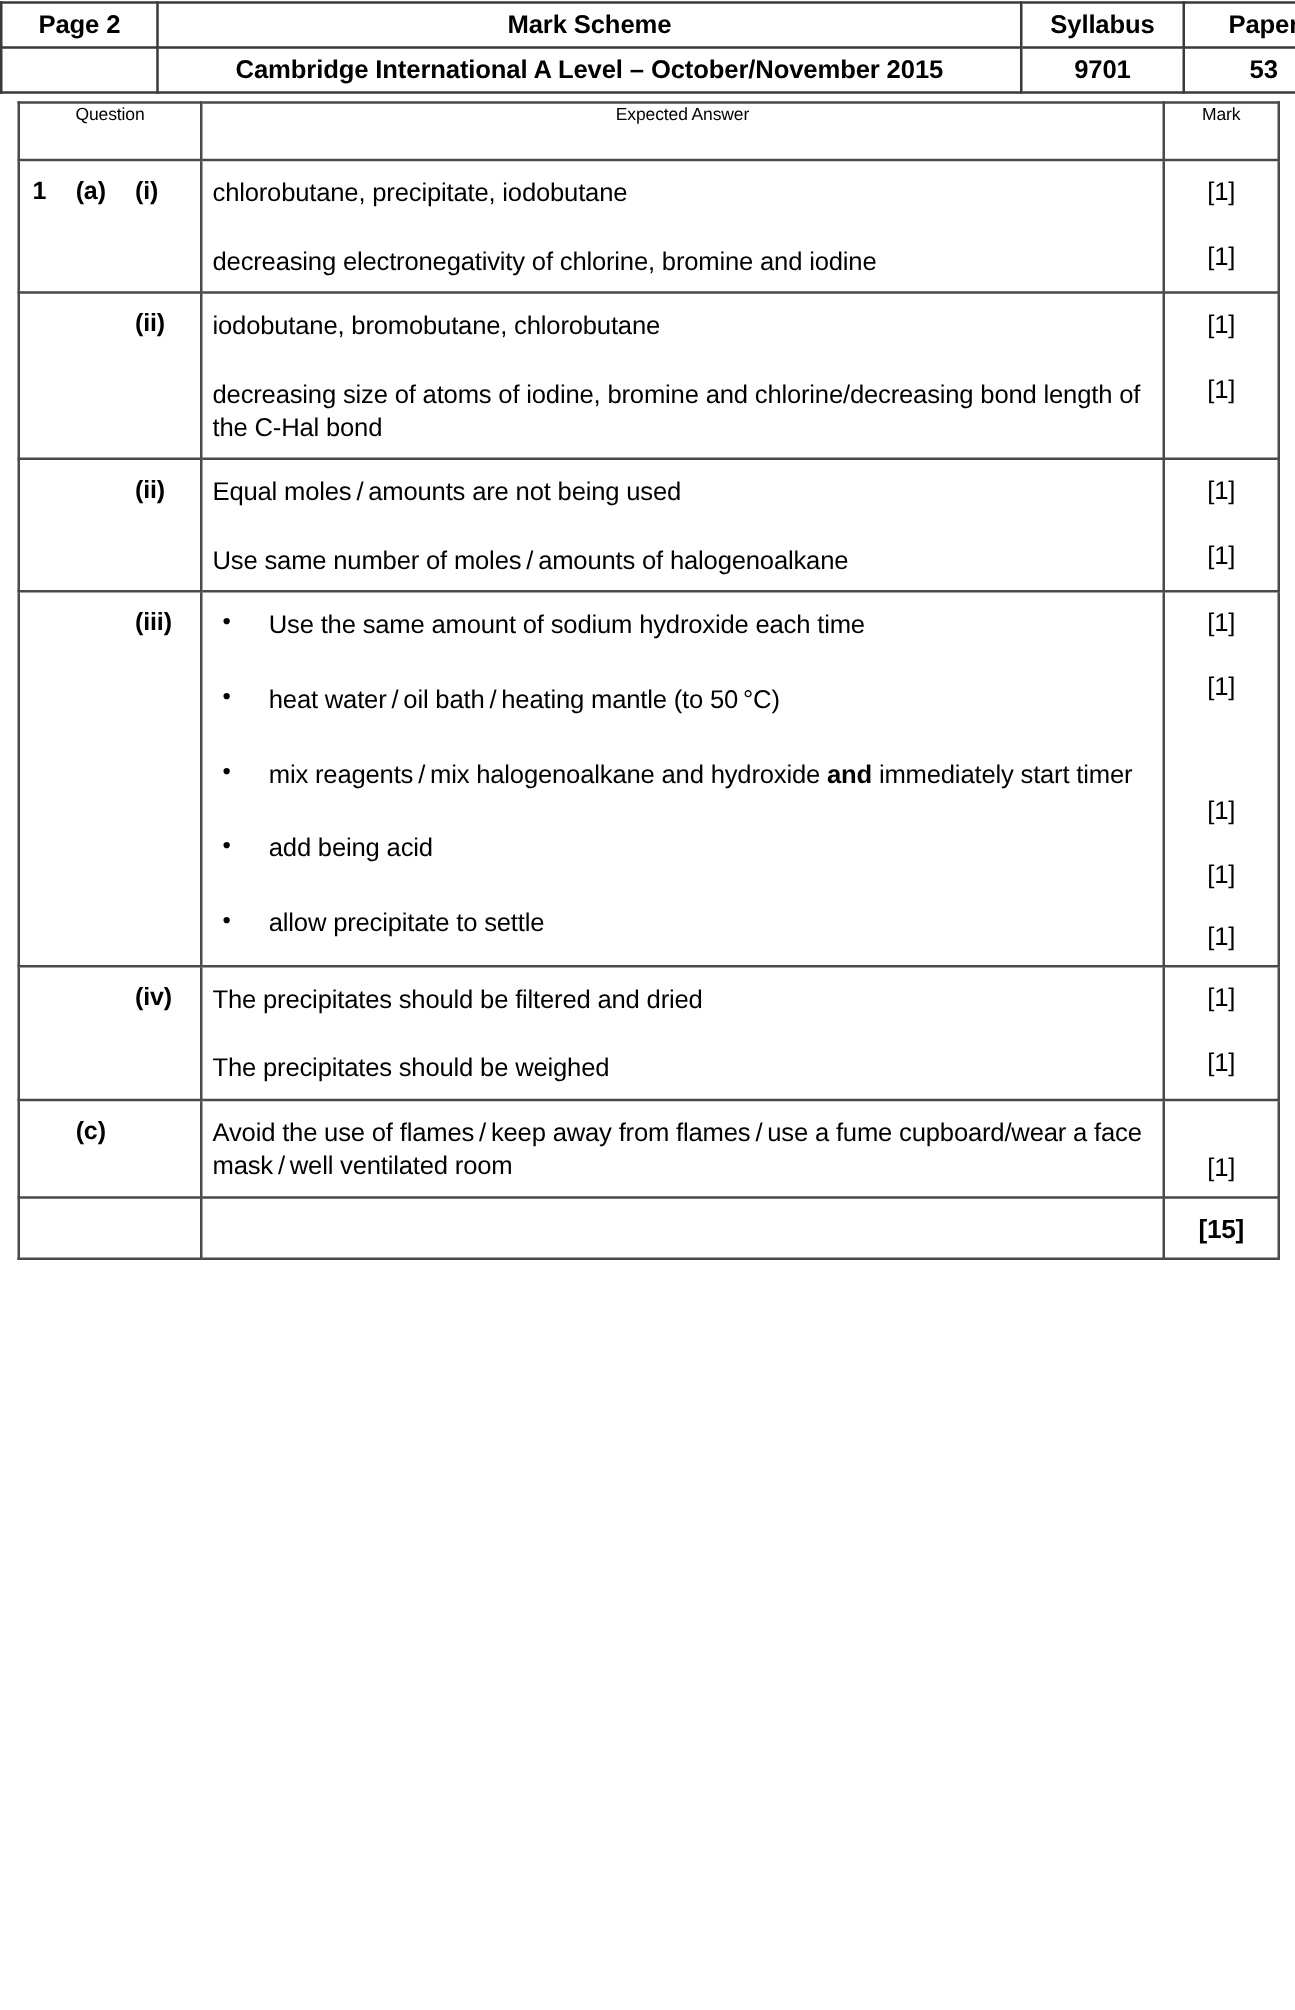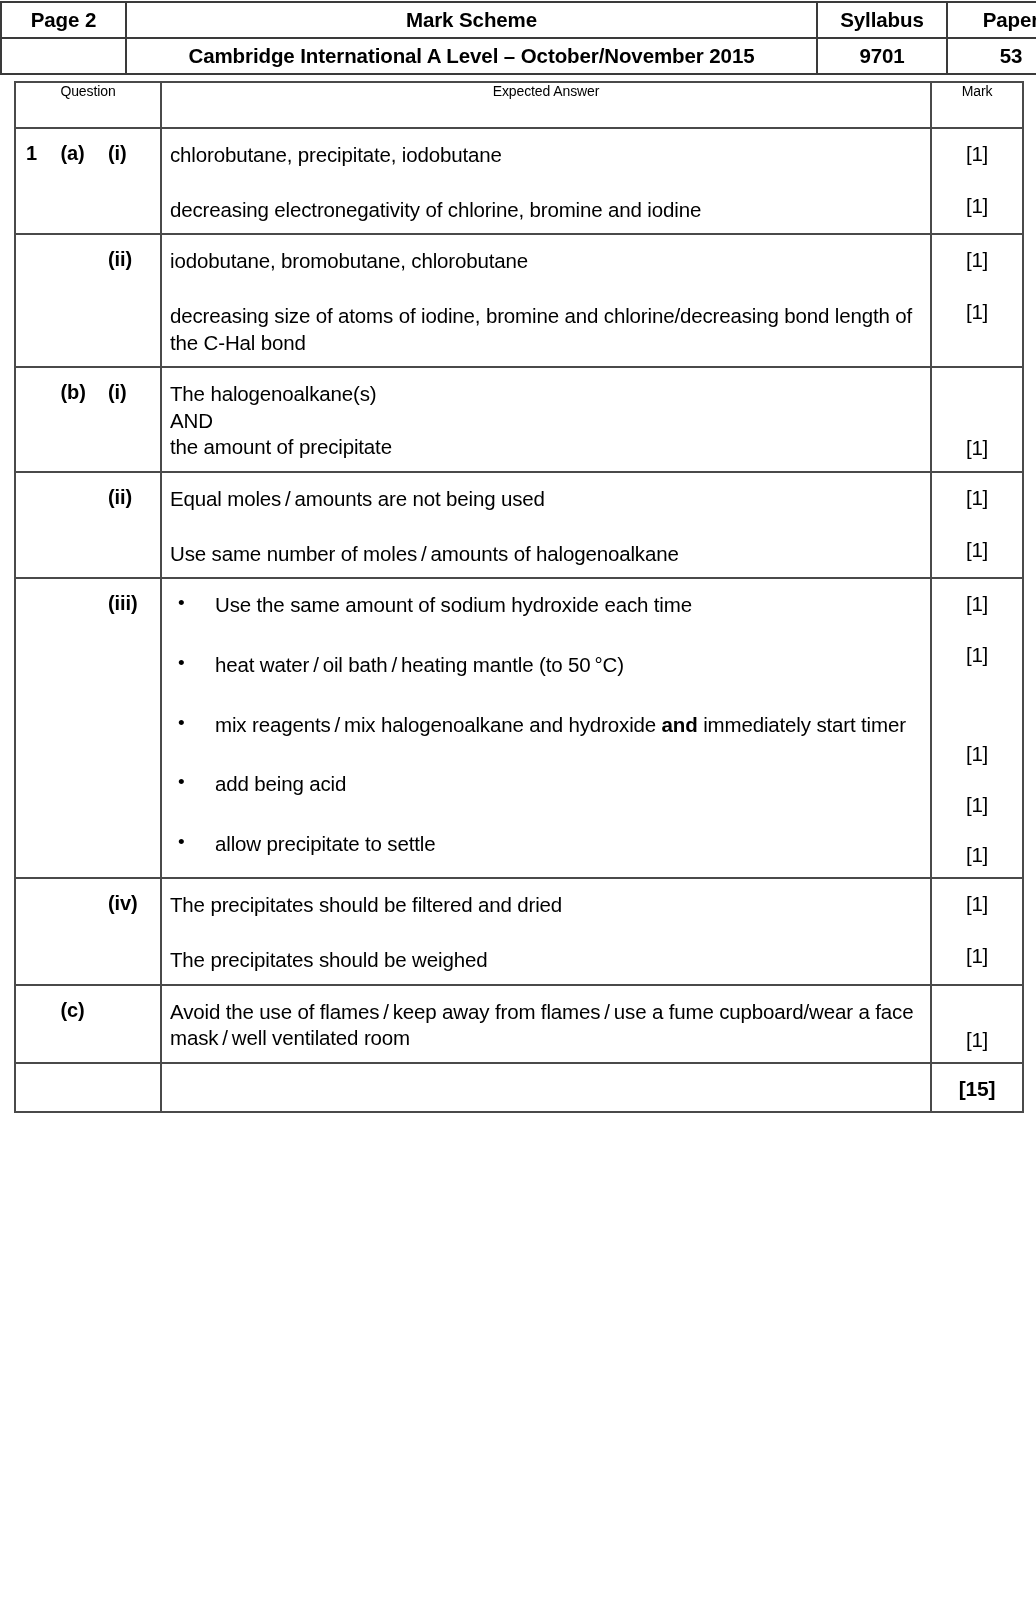--- a/index.html
+++ b/index.html
@@ -246,41 +246,20 @@
         </td>
         <td>
           <div class="mcell">
             <p class="mline">[1]</p>
             <div class="gap-lg"></div>
             <p class="mline">[1]</p>
           </div>
         </td>
       </tr>
 
-      <tr>
-        <td>
-          <div class="qcell">
-            <span class="q-num"></span>
-            <span class="q-part">(b)</span>
-            <span class="q-sub">(i)</span>
-          </div>
-        </td>
-        <td>
-          <div class="acell">
-            <p class="aline">The halogenoalkane(s)</p>
-            <p class="aline">AND</p>
-            <p class="aline">the amount of precipitate</p>
-          </div>
-        </td>
-        <td>
-          <div class="mcell" style="padding-top:68px;">
-            <p class="mline">[1]</p>
-          </div>
-        </td>
-      </tr>
 
       <tr>
         <td>
           <div class="qcell">
             <span class="q-num"></span>
             <span class="q-part"></span>
             <span class="q-sub">(ii)</span>
           </div>
         </td>
         <td>

